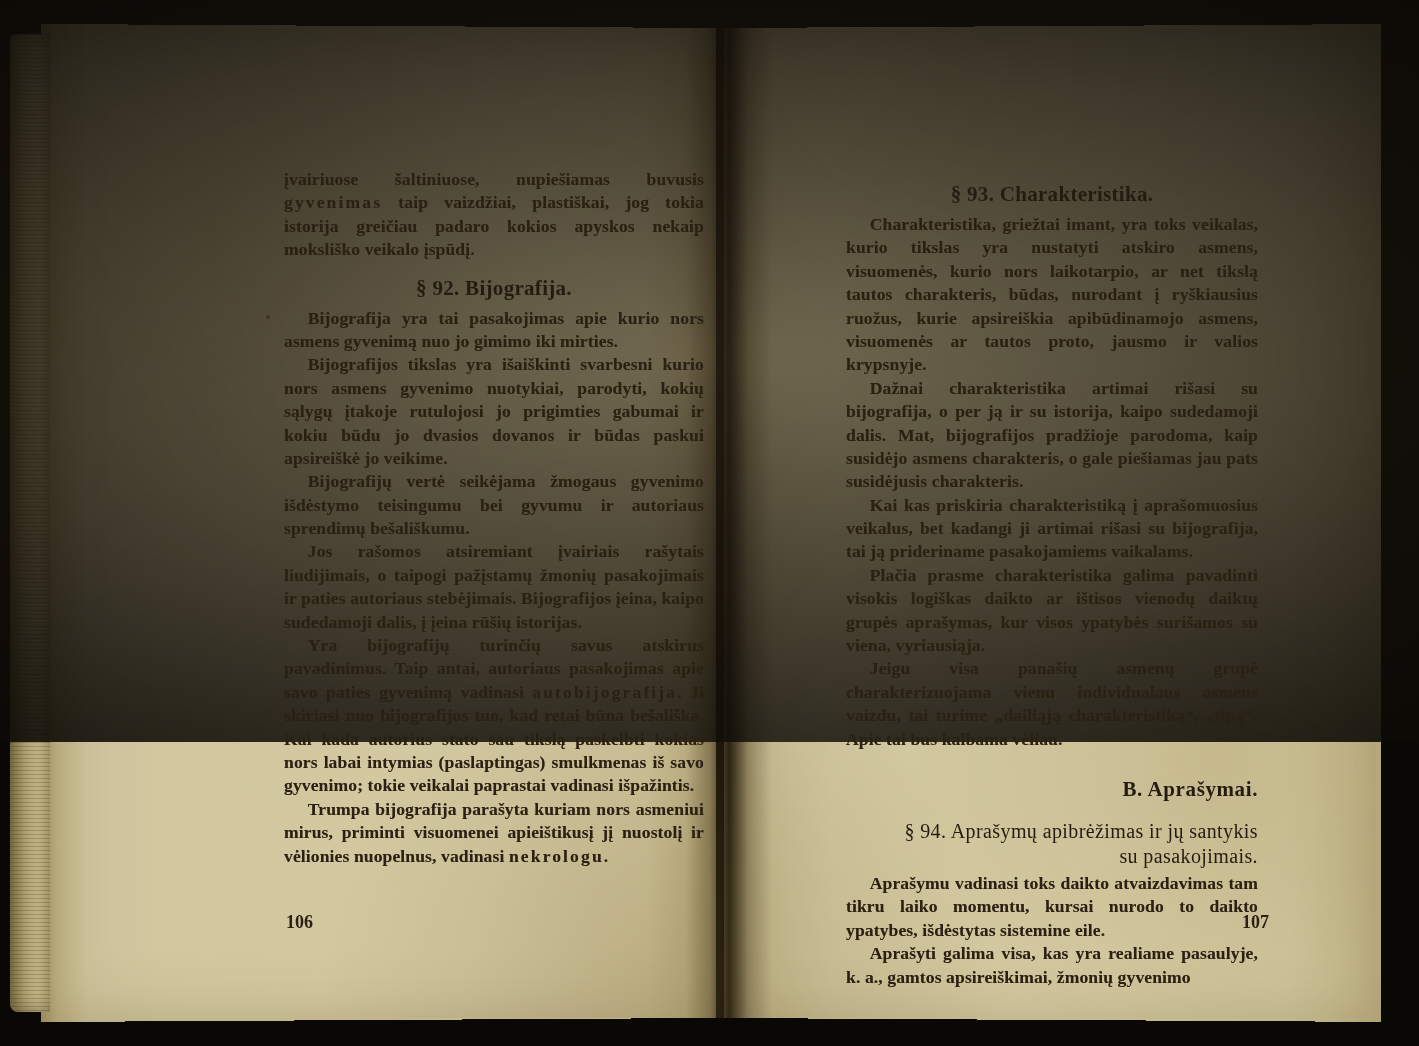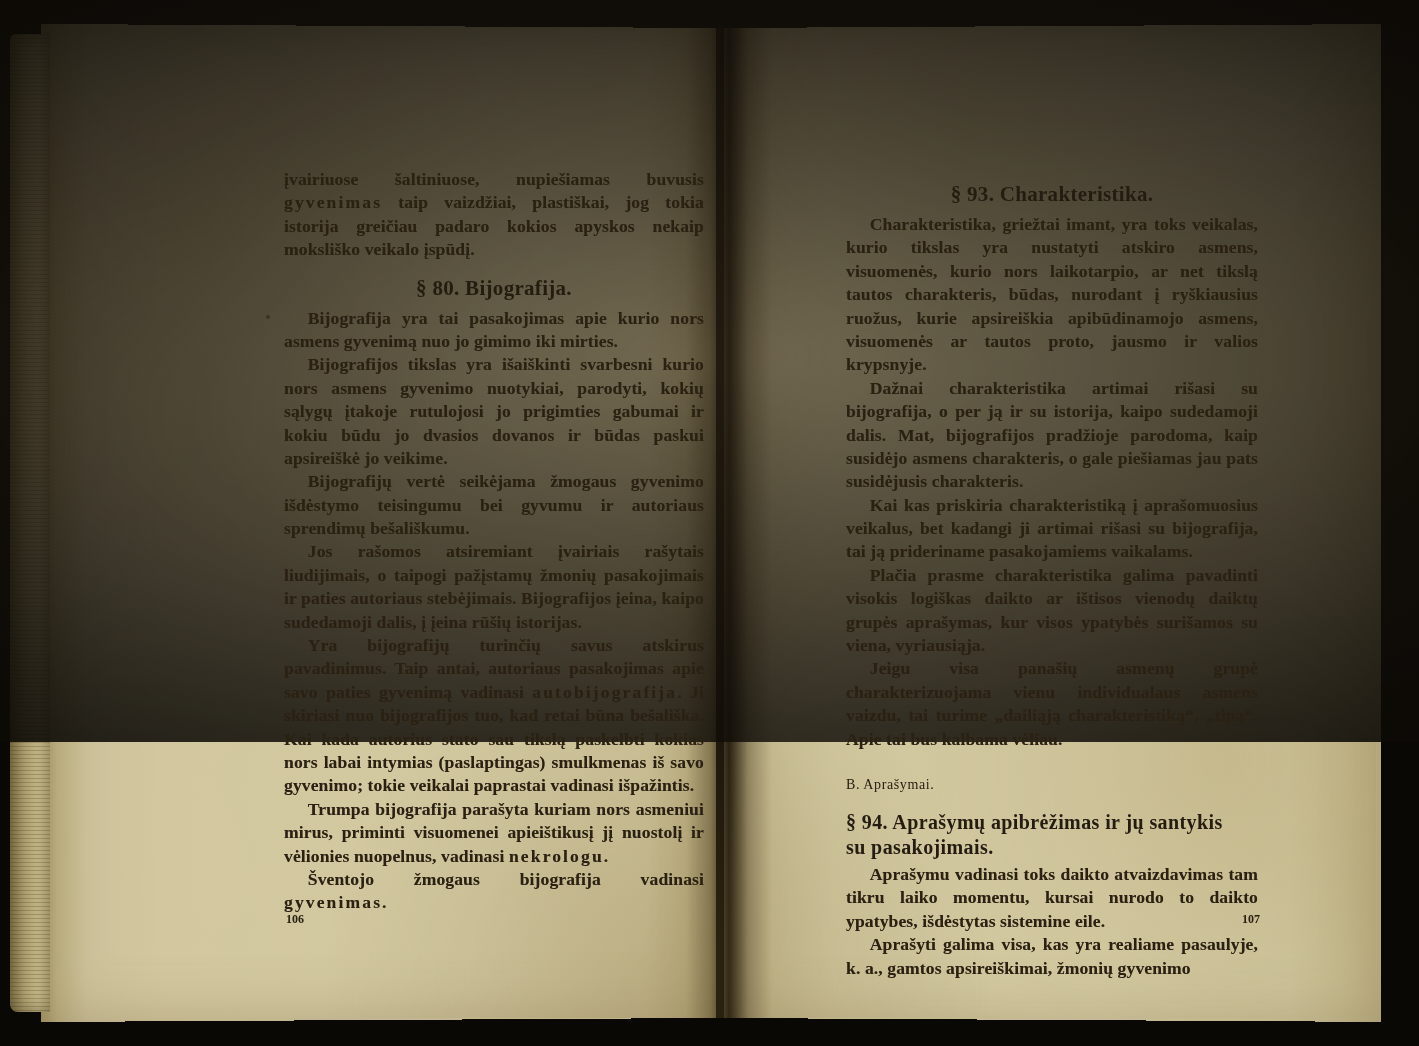--- a/index.html
+++ b/index.html
@@ -153,39 +153,39 @@
   h2.section {
     margin: 14px 0 6px 0;
     text-align: center;
     font-size: 21px;
     font-weight: 600;
     letter-spacing: 0.3px;
     color: #241c10;
   }
   h2.sub-head {
     margin: 18px 0 4px 0;
-    text-align: left;
+    text-align: right;
     font-size: 20px;
-    font-weight: 700;
+    font-weight: 400;
     letter-spacing: 0.4px;
   }
   h2.part {
     margin: 26px 0 6px 0;
-    text-align: left;
-    font-size: 14px;
-    font-weight: 400;
+    text-align: right;
+    font-size: 21px;
+    font-weight: 700;
     letter-spacing: 0.6px;
   }
   .spaced {
     letter-spacing: 2.1px;
   }
   .folio {
     position: absolute;
     z-index: 7;
-    font-size: 12px;
+    font-size: 18px;
     font-weight: 600;
     color: #2a2112;
   }
   .folio-left { left: 240px; top: 884px; }
   .folio-right { left: 1196px; top: 884px; }
 
   .bullet-dot {
     position: absolute;
     left: -18px;
     top: 8px;
@@ -208,32 +208,31 @@
     </div>
 
     <div class="page page-left"></div>
     <div class="page page-right"></div>
     <div class="gutter"></div>
     <div class="grain"></div>
 
     <div class="col col-left">
       <p class="noind">įvairiuose šaltiniuose, nupiešiamas buvusis <span class="spaced">gyvenimas</span> taip vaizdžiai, plastiškai, jog tokia istorija greičiau padaro kokios apyskos nekaip moksliško veikalo įspūdį.</p>
 
-      <h2 class="section">§ 80.  Bijografija.</h2>
+      <h2 class="section">§ 92.  Bijografija.</h2>
 
       <div class="rel">
         <span class="bullet-dot"></span>
         <p>Bijografija yra tai pasakojimas apie kurio nors asmens gyvenimą nuo jo gimimo iki mirties.</p>
       </div>
       <p>Bijografijos tikslas yra išaiškinti svarbesni kurio nors asmens gyvenimo nuotykiai, parodyti, kokių sąlygų įtakoje rutulojosi jo prigimties gabumai ir kokiu būdu jo dvasios dovanos ir būdas paskui apsireiškė jo veikime.</p>
       <p>Bijografijų vertė seikėjama žmogaus gyvenimo išdėstymo teisingumu bei gyvumu ir autoriaus sprendimų bešališkumu.</p>
       <p>Jos rašomos atsiremiant įvairiais rašytais liudijimais, o taipogi pažįstamų žmonių pasakojimais ir paties autoriaus stebėjimais. Bijografijos įeina, kaipo sudedamoji dalis, į įeina rūšių istorijas.</p>
       <p>Yra bijografijų turinčių savus atskirus pavadinimus. Taip antai, autoriaus pasakojimas apie savo paties gyvenimą vadinasi <span class="spaced">autobijografija</span>. Ji skiriasi nuo bijografijos tuo, kad retai būna bešališka. Kai kada autorius stato sau tikslą paskelbti kokias nors labai intymias (paslaptingas) smulkmenas iš savo gyvenimo; tokie veikalai paprastai vadinasi išpažintis.</p>
       <p>Trumpa bijografija parašyta kuriam nors asmeniui mirus, priminti visuomenei apieištikusį jį nuostolį ir vėlionies nuopelnus, vadinasi <span class="spaced">nekrologu</span>.</p>
-      <p>Šventojo žmogaus bijografija vadinasi <span class="spaced">gyvenimas</span>.</p>
     </div>
 
     <div class="folio folio-left">106</div>
 
     <div class="col col-right">
       <h2 class="section">§ 93.  Charakteristika.</h2>
 
       <p>Charakteristika, griežtai imant, yra toks veikalas, kurio tikslas yra nustatyti atskiro asmens, visuomenės, kurio nors laikotarpio, ar net tikslą tautos charakteris, būdas, nurodant į ryškiausius ruožus, kurie apsireiškia apibūdinamojo asmens, visuomenės ar tautos proto, jausmo ir valios krypsnyje.</p>
       <p>Dažnai charakteristika artimai rišasi su bijografija, o per ją ir su istorija, kaipo sudedamoji dalis. Mat, bijografijos pradžioje parodoma, kaip susidėjo asmens charakteris, o gale piešiamas jau pats susidėjusis charakteris.</p>
       <p>Kai kas priskiria charakteristiką į aprašomuosius veikalus, bet kadangi ji artimai rišasi su bijografija, tai ją prideriname pasakojamiems vaikalams.</p>

